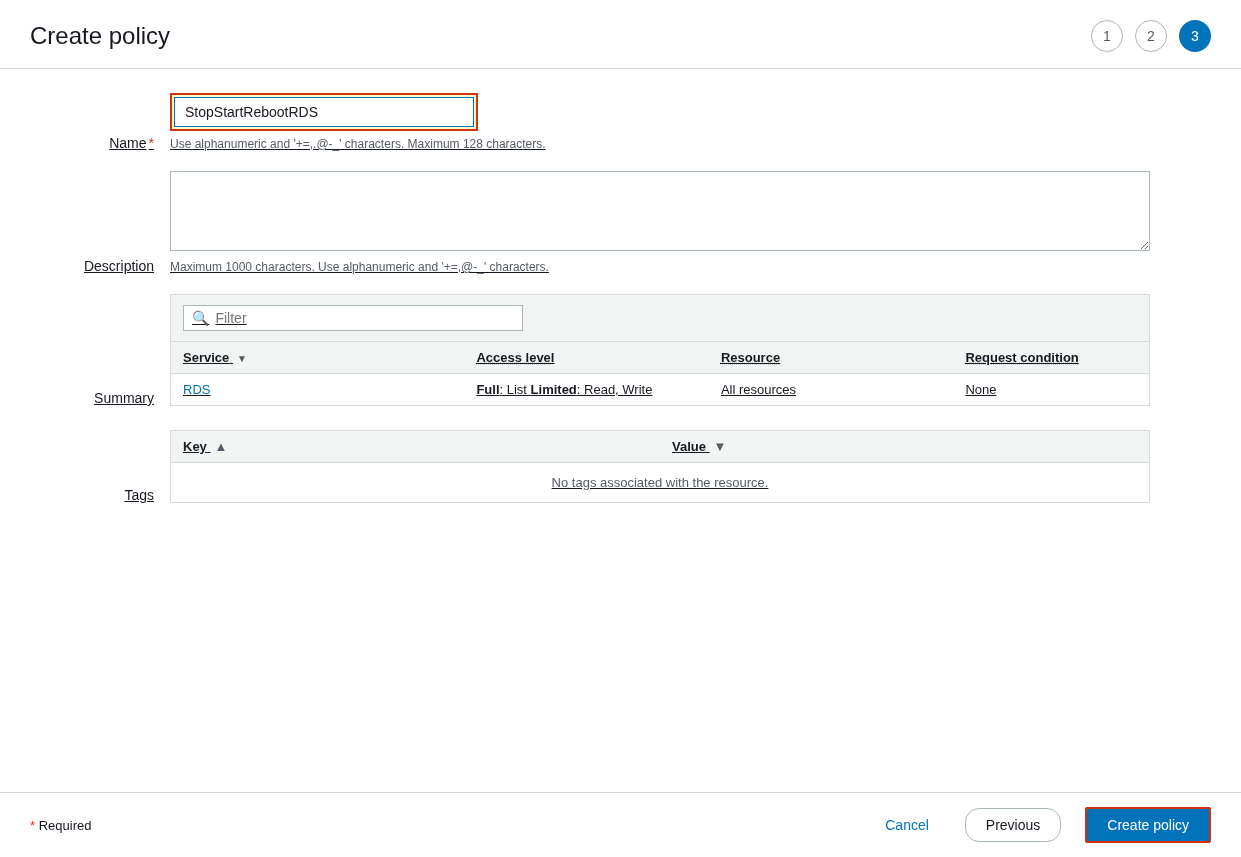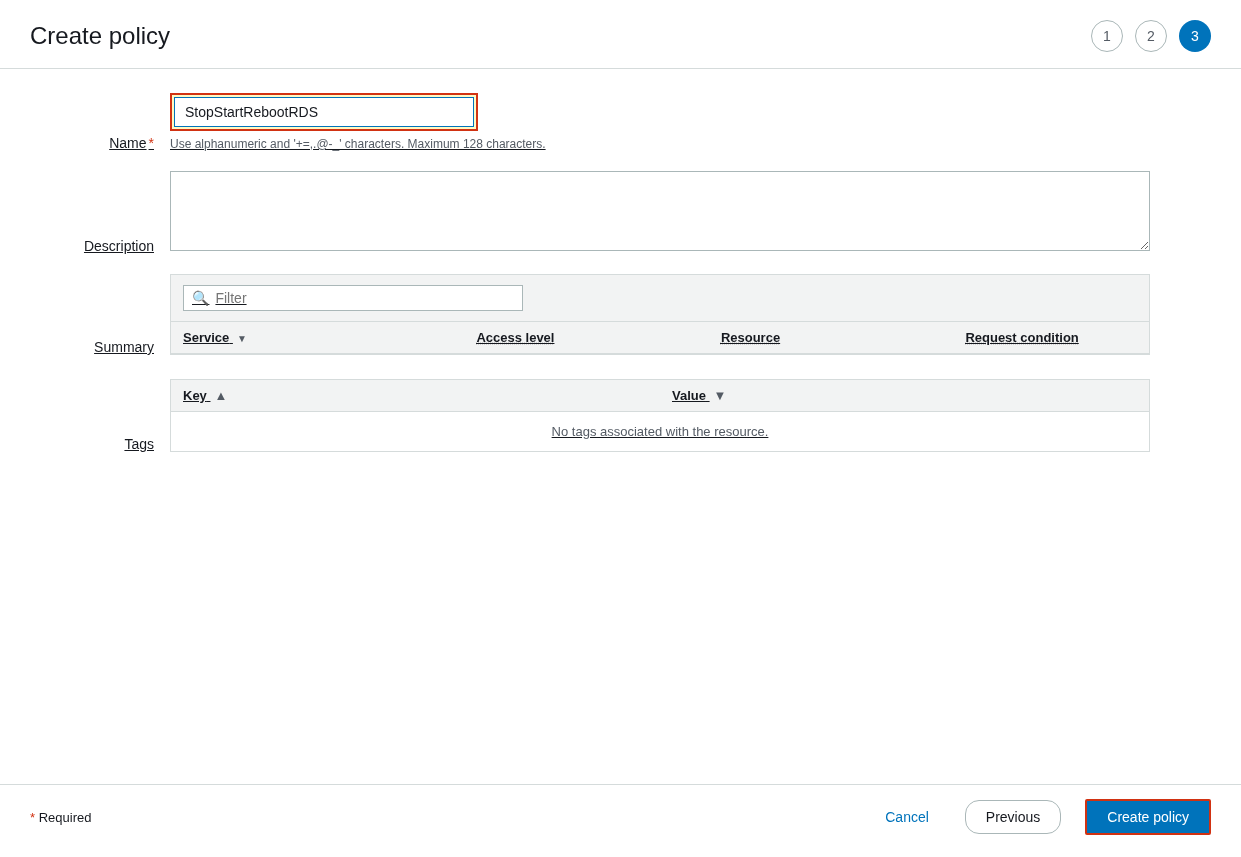--- a/index.html
+++ b/index.html
@@ -282,21 +282,21 @@
 
     
     .footer {
       border-top: 1px solid #d5dbdb;
       padding: 14px 30px;
       display: flex;
       align-items: center;
       justify-content: space-between;
       background: #fff;
       position: sticky;
-      bottom: 8px;
+      bottom: 0;
     }
 
     .required-note {
       font-size: 13px;
       color: #16191f;
     }
 
     .required-note .star {
       color: #d13212;
     }
@@ -381,20 +381,21 @@
         <div class="hint-text">Use alphanumeric and '+=,.@-_' characters. Maximum 128 characters.</div>
       </div>
     </div>
 
     <div class="form-row">
       <div class="form-label">
         <span>Description</span>
       </div>
       <div class="form-control-area">
         <textarea class="description-textarea" style=""></textarea>
+        <div class="hint-text">Maximum 1000 characters. Use alphanumeric and '+=,@-_' characters.</div>
       </div>
     </div>
 
     <div class="form-row">
       <div class="form-label">
         <span>Summary</span>
       </div>
       <div class="form-control-area">
         <div class="summary-box">
 
@@ -419,20 +420,30 @@
                   <span class="underline-text">Resource</span>
                 </th>
                 <th class="col-request">
                   <span class="underline-text">Request condition</span>
                 </th>
               </tr>
             </thead>
             <tbody>
 
 
+              <tr class="data-row">
+                <td>
+                  <a class="rds-link">RDS</a>
+                </td>
+                <td>
+                  <span class="full-text">Full</span><span>: List </span><span class="full-text">Limited</span><span>: Read, Write</span>
+                </td>
+                <td>All resources</td>
+                <td>None</td>
+              </tr>
             </tbody>
           </table>
         </div>
       </div>
     </div>
 
     <div class="form-row">
       <div class="form-label">
         <span>Tags</span>
       </div>

